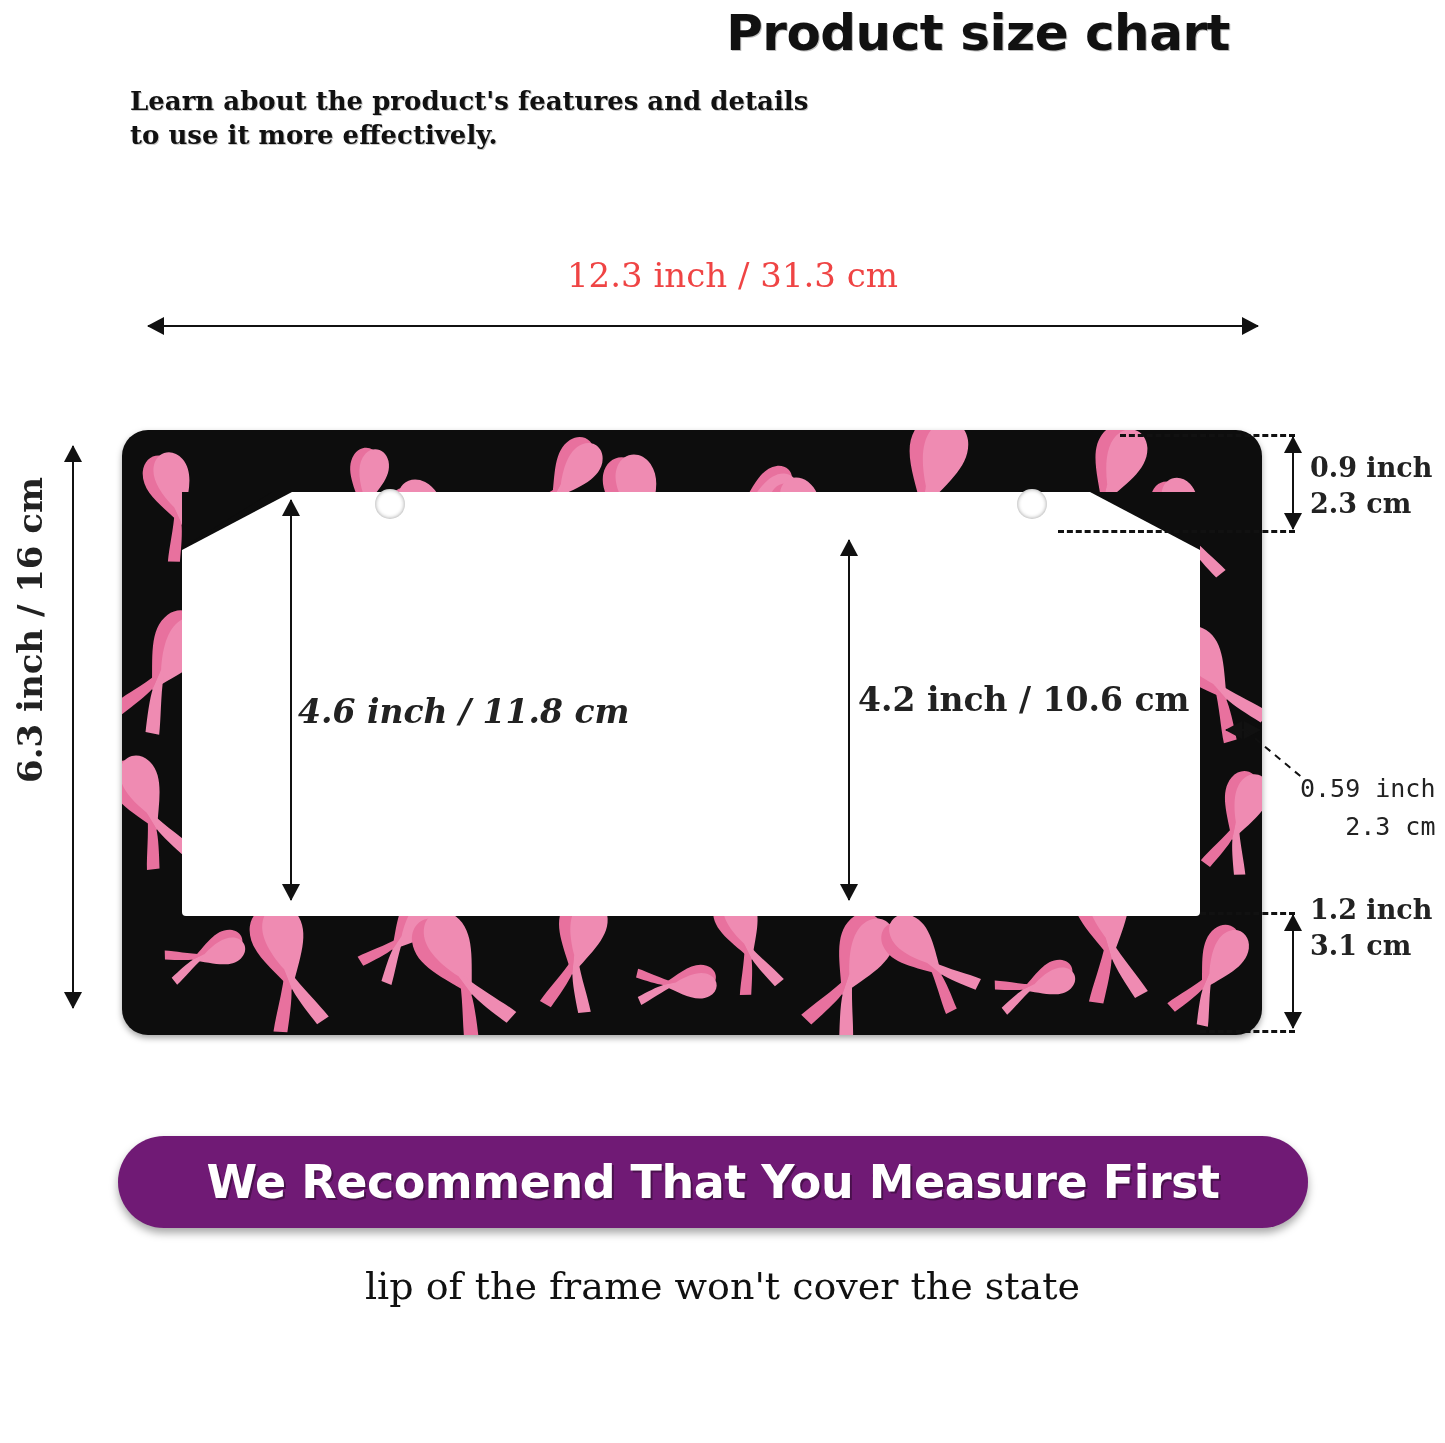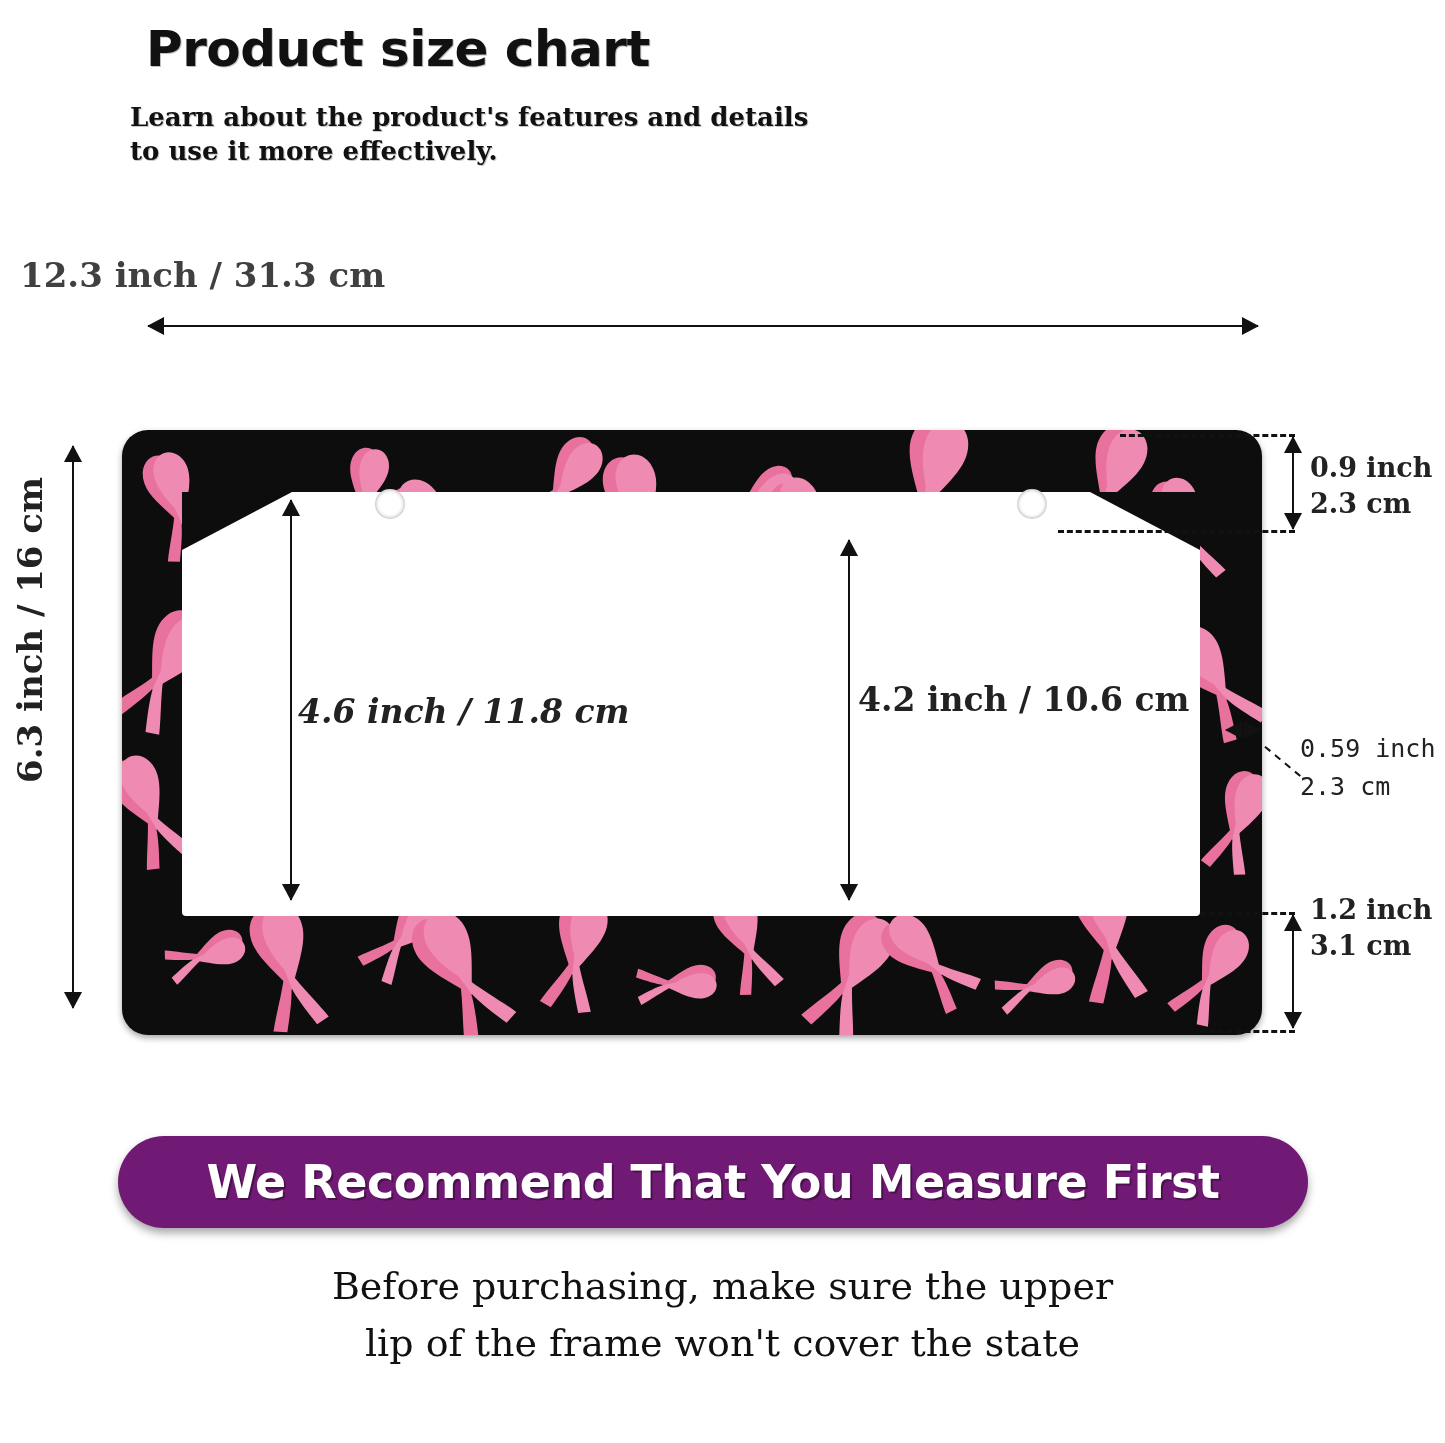--- a/index.html
+++ b/index.html
@@ -23,43 +23,44 @@
     width: 1100px;
   }
   .title {
     font-family: "DejaVu Sans", sans-serif;
     font-weight: bold;
     font-size: 50px;
     line-height: 58px;
     color: #111111;
     letter-spacing: -0.5px;
     text-shadow: 1px 1px 0 #bfbfbf;
-    margin: 16px;
+    margin: 0;
+    text-align: right;
   }
   .subtitle {
     font-family: "DejaVu Serif", serif;
     font-weight: bold;
     font-size: 26px;
     line-height: 34px;
     color: #111111;
     margin-top: 22px;
     text-shadow: 1px 1px 0 #c9c9c9;
   }
 
   
   .top-dim-label {
     position: absolute;
     left: 0;
     top: 255px;
     width: 1445px;
-    text-align: left;
-    font-family: "DejaVu Serif", serif;
-    font-weight: bold;
+    text-align: center;
+    font-family: "DejaVu Serif", serif;
+    font-weight: normal;
     font-size: 34px;
-    color: #404040;
+    color: #ef4444;
   }
   .top-dim-label span { margin-left: 20px; }
 
   .arrow-h {
     position: absolute;
     height: 2px;
     background: #111;
   }
   .arrow-h::before, .arrow-h::after {
     content: "";
@@ -319,25 +320,24 @@
 <div class="arrow-v" style="left:1292px; top:915px; height:113px;"></div>
 <div class="dim-text-sm" style="left:1310px; top:892px;">
   <div>1.2 inch</div>
   <div>3.1 cm</div>
 </div>
 
 <div class="arrow-h" style="left:1226px; top:729px; width:34px;"></div>
 <svg style="position:absolute; left:1245px; top:730px; width:70px; height:60px;">
   <line x1="0" y1="0" x2="60" y2="50" stroke="#111" stroke-width="2" stroke-dasharray="7,6"></line>
 </svg>
-<div class="dim-text-mono" style="left:1300px; top:730px;">
+<div class="dim-text-mono" style="left:1300px; top:770px;text-align:right;">
   <div>0.59 inch</div>
   <div>2.3 cm</div>
 </div>
 
 <div class="banner">
   <div class="banner-text">We Recommend That You Measure First</div>
 </div>
 
 <div class="footer">
-  <div>Before purchasing, make sure the upper</div>
   <div>lip of the frame won't cover the state</div>
 </div>
 
 </body></html>

